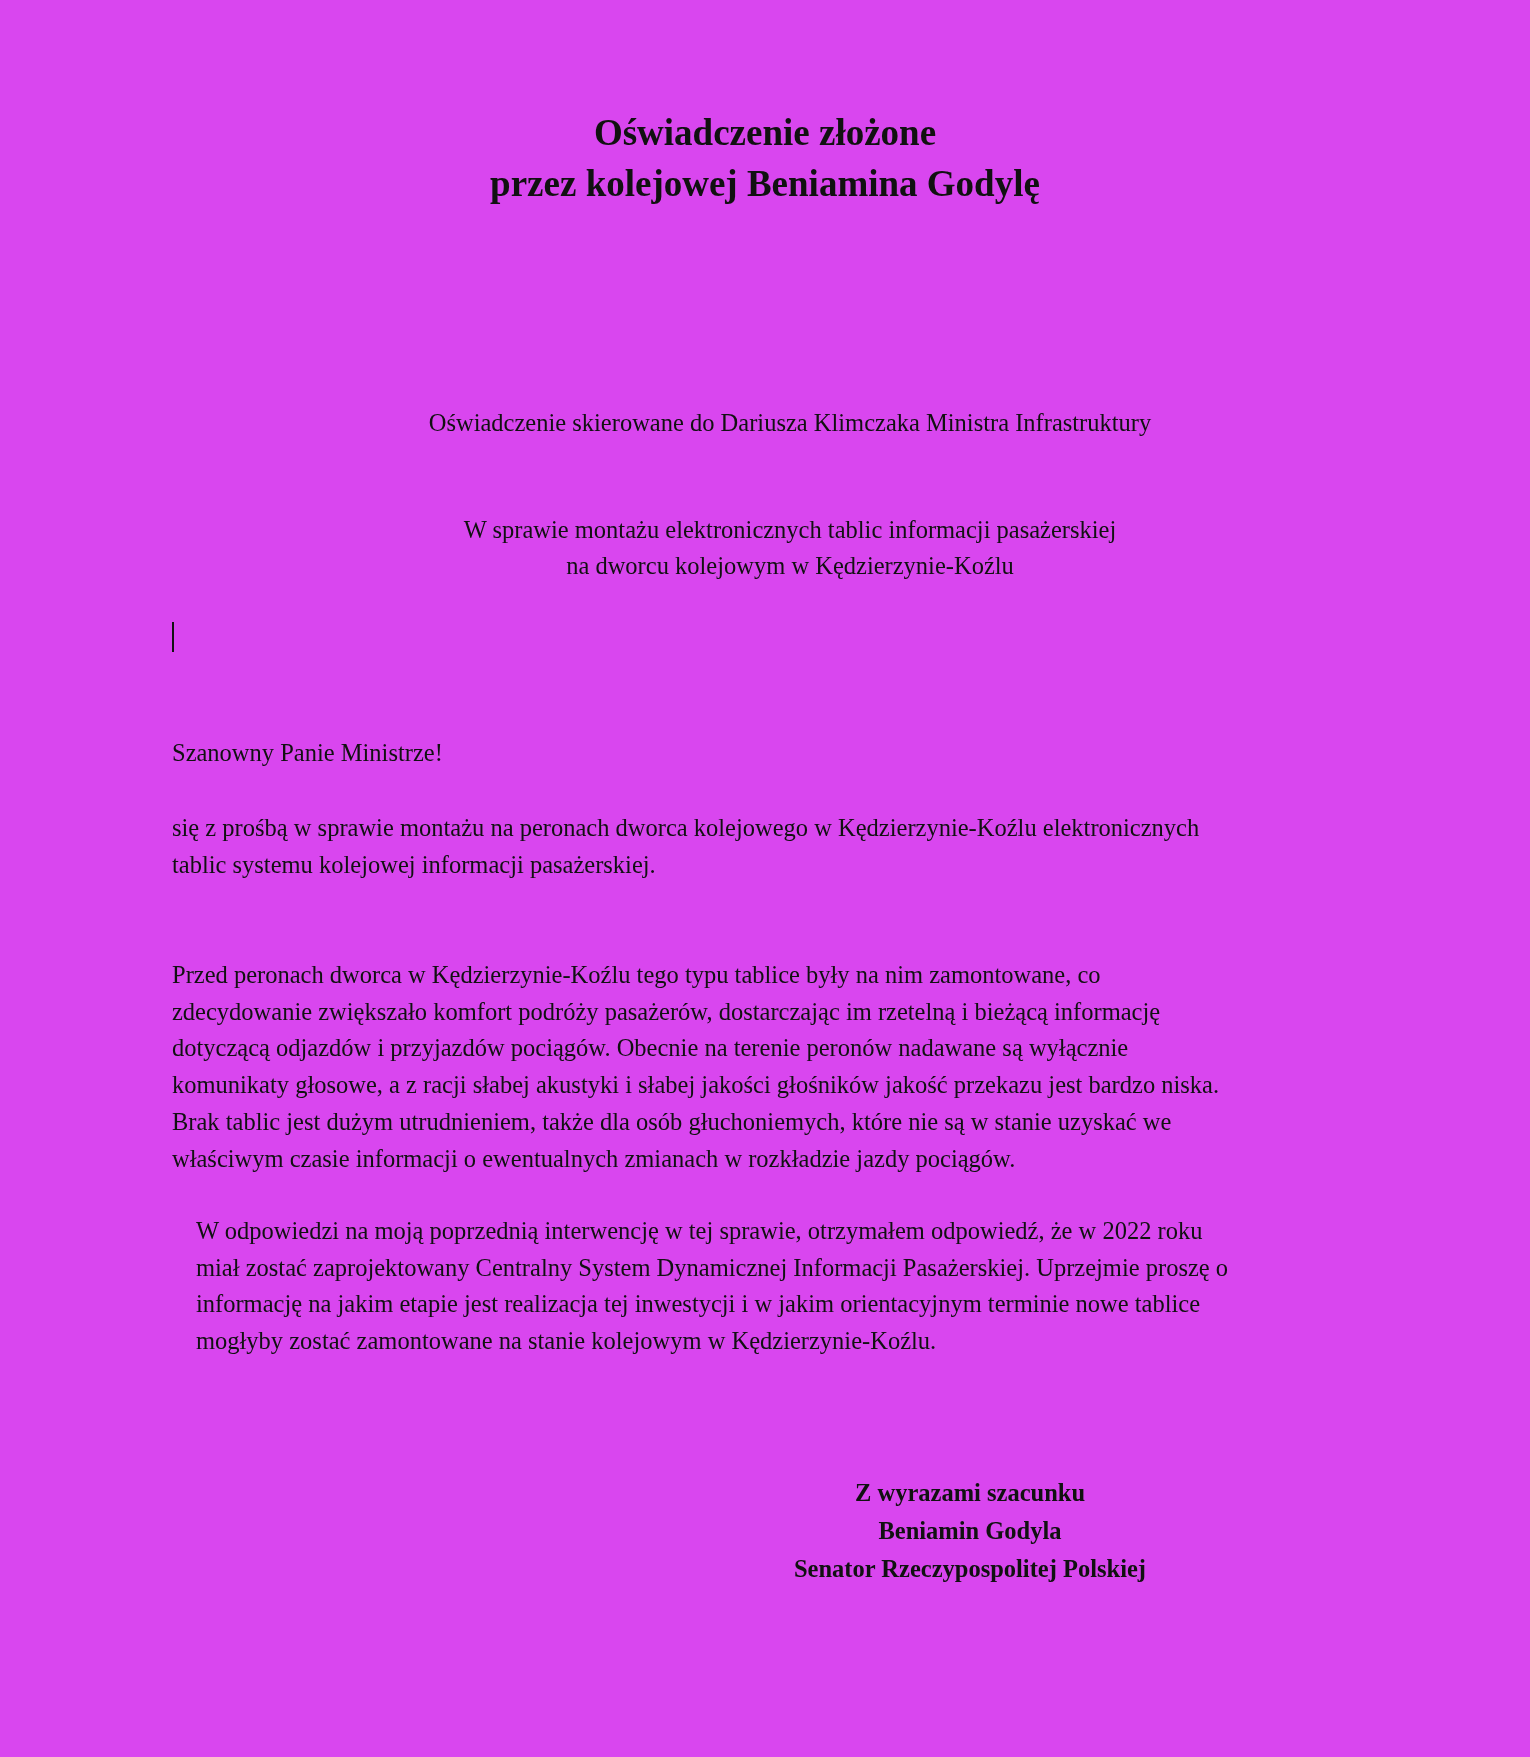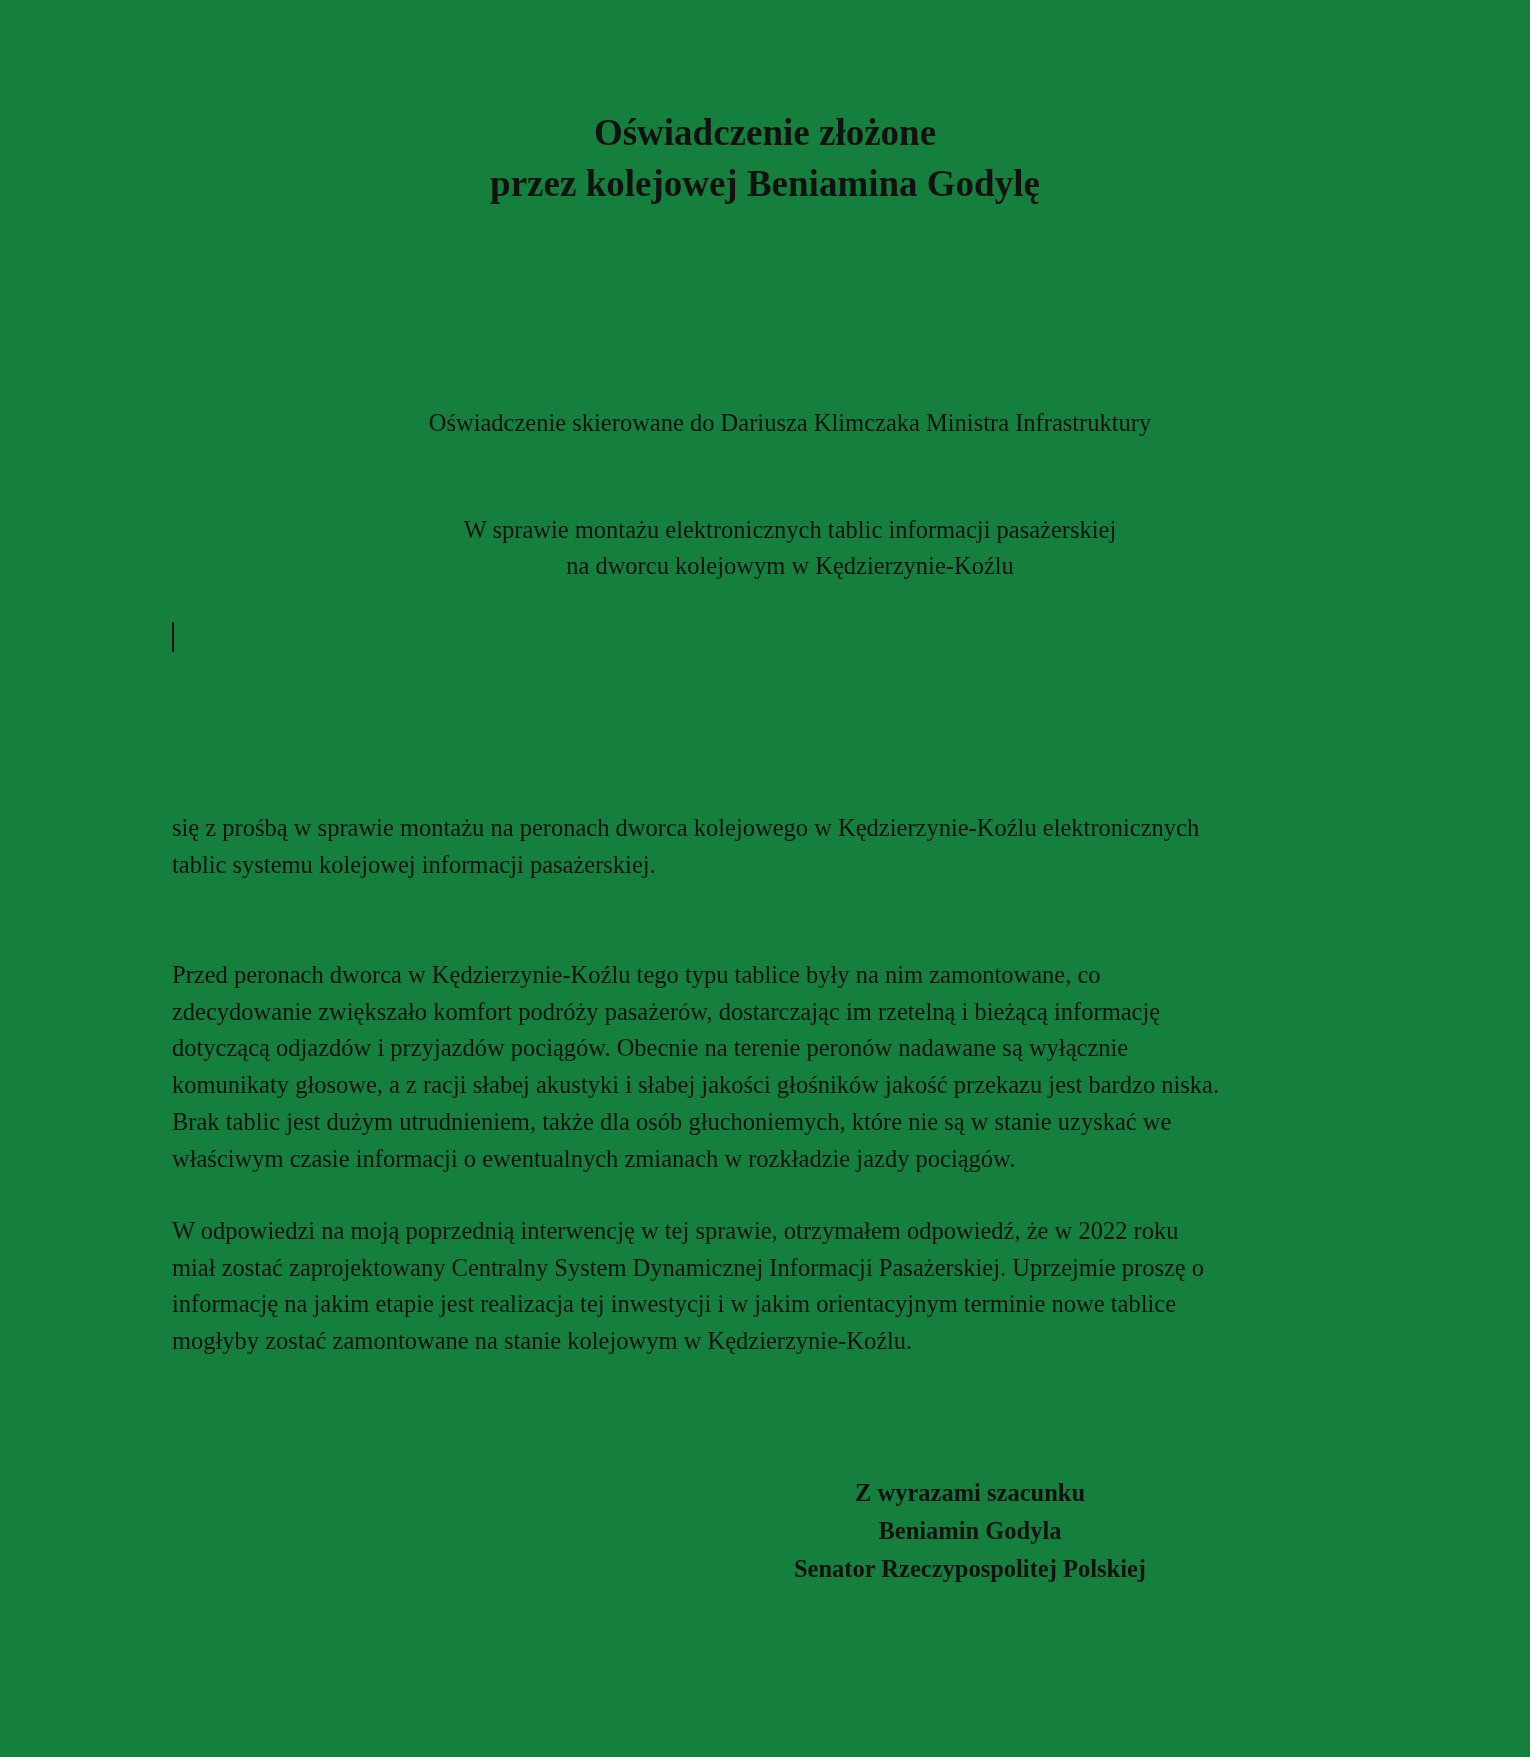--- a/index.html
+++ b/index.html
@@ -13,21 +13,21 @@
       position: relative;
       overflow: hidden;
       font-family: "Liberation Serif", "DejaVu Serif", serif;
       color: #111111;
     }
     .page {
       position: absolute;
       left: 0; top: 0;
       width: 1530px;
       height: 1757px;
-      background: #15803d;
+      background: #d946ef;
     }
     .title {
       position: absolute;
       left: 0;
       top: 107px;
       width: 1530px;
       text-align: center;
       font-weight: bold;
       font-size: 37px;
       line-height: 51px;
@@ -66,21 +66,21 @@
       position: absolute;
       left: 172px;
       width: 1260px;
       font-size: 24.5px;
       line-height: 36.7px;
     }
     .body-text div { white-space: nowrap; }
     .greeting { top: 735px; }
     .para1 { top: 810px; }
     .para2 { top: 957px; }
-    .para3 { top: 1213px; }
+    .para3 { top: 1213px; margin-left: 24px; }
     .signature {
       position: absolute;
       left: 770px;
       top: 1474px;
       width: 400px;
       text-align: center;
       font-size: 24.5px;
       line-height: 38px;
       font-weight: bold;
     }
@@ -98,20 +98,23 @@
 
   <div class="addressee">Oświadczenie skierowane do Dariusza Klimczaka Ministra Infrastruktury</div>
 
   <div class="subject">
     <div>W sprawie montażu elektronicznych tablic informacji pasażerskiej</div>
     <div>na dworcu kolejowym w Kędzierzynie-Koźlu</div>
   </div>
 
   <div class="cursor"></div>
 
+  <div class="body-text greeting">
+    <div>Szanowny Panie Ministrze!</div>
+  </div>
 
   <div class="body-text para1">
     <div>się z prośbą w sprawie montażu na peronach dworca kolejowego w Kędzierzynie-Koźlu elektronicznych</div>
     <div>tablic systemu kolejowej informacji pasażerskiej.</div>
   </div>
 
   <div class="body-text para2">
     <div>Przed peronach dworca w Kędzierzynie-Koźlu tego typu tablice były na nim zamontowane, co</div>
     <div>zdecydowanie zwiększało komfort podróży pasażerów, dostarczając im rzetelną i bieżącą informację</div>
     <div>dotyczącą odjazdów i przyjazdów pociągów. Obecnie na terenie peronów nadawane są wyłącznie</div>

